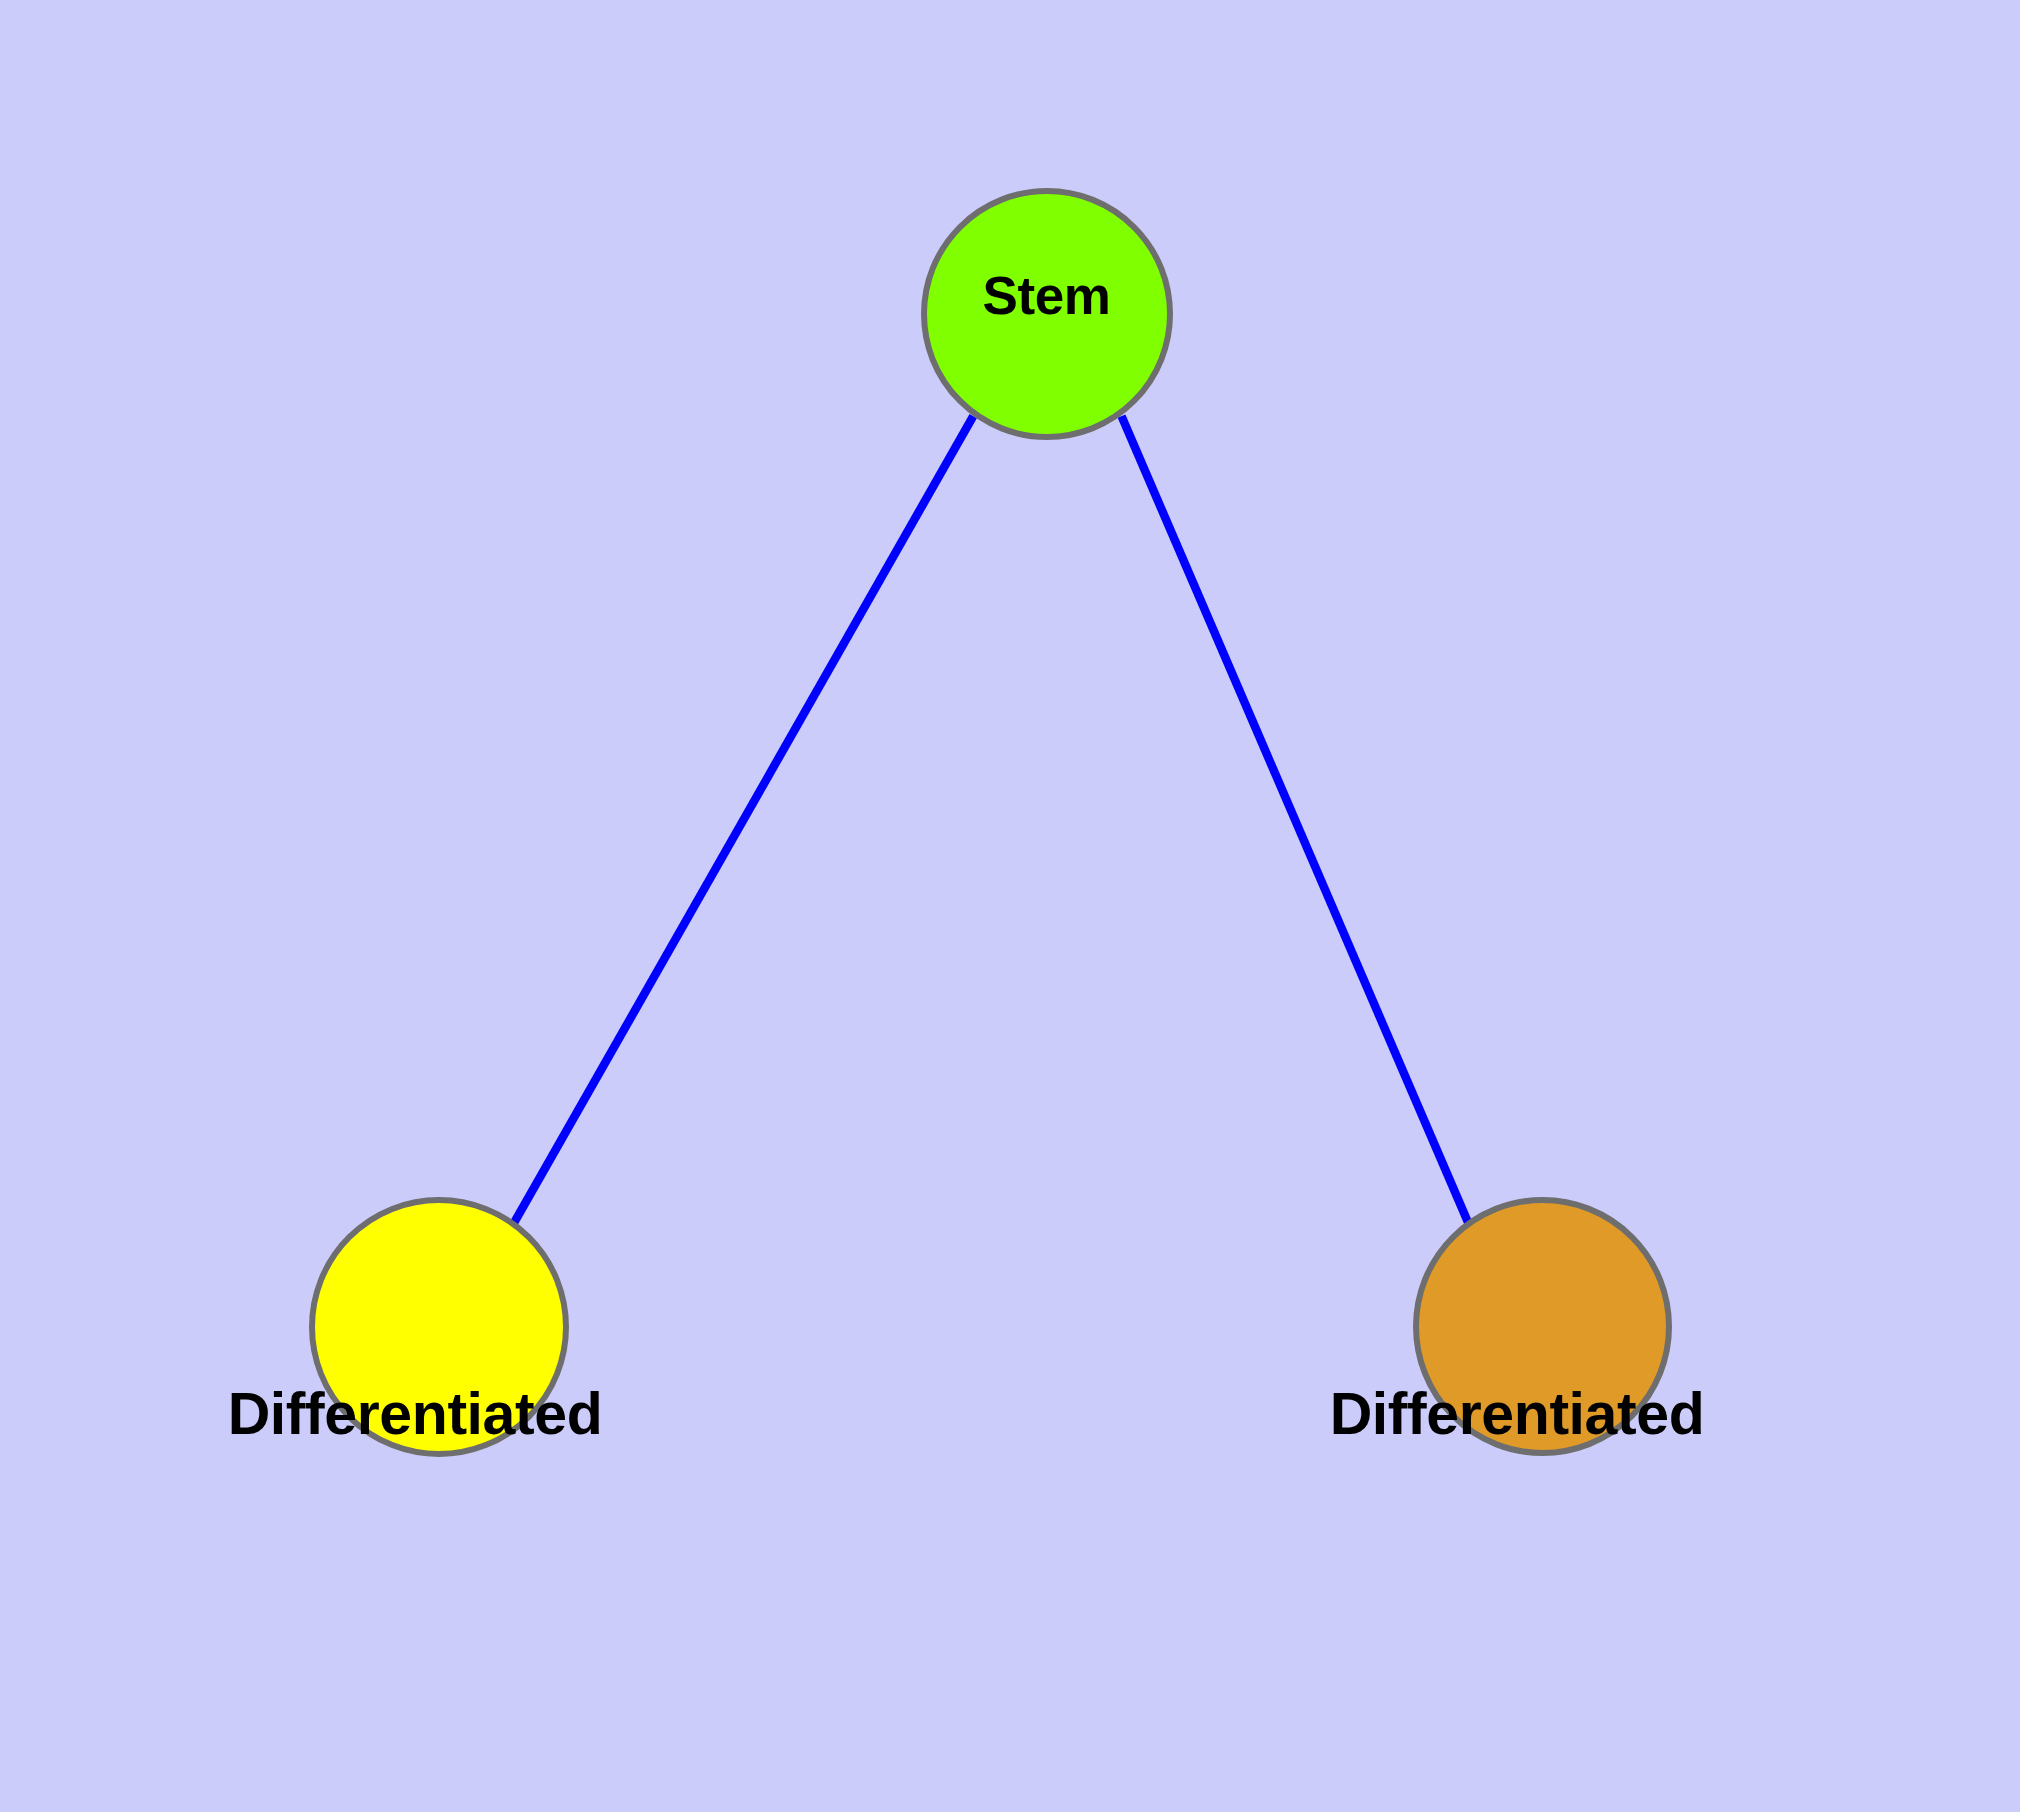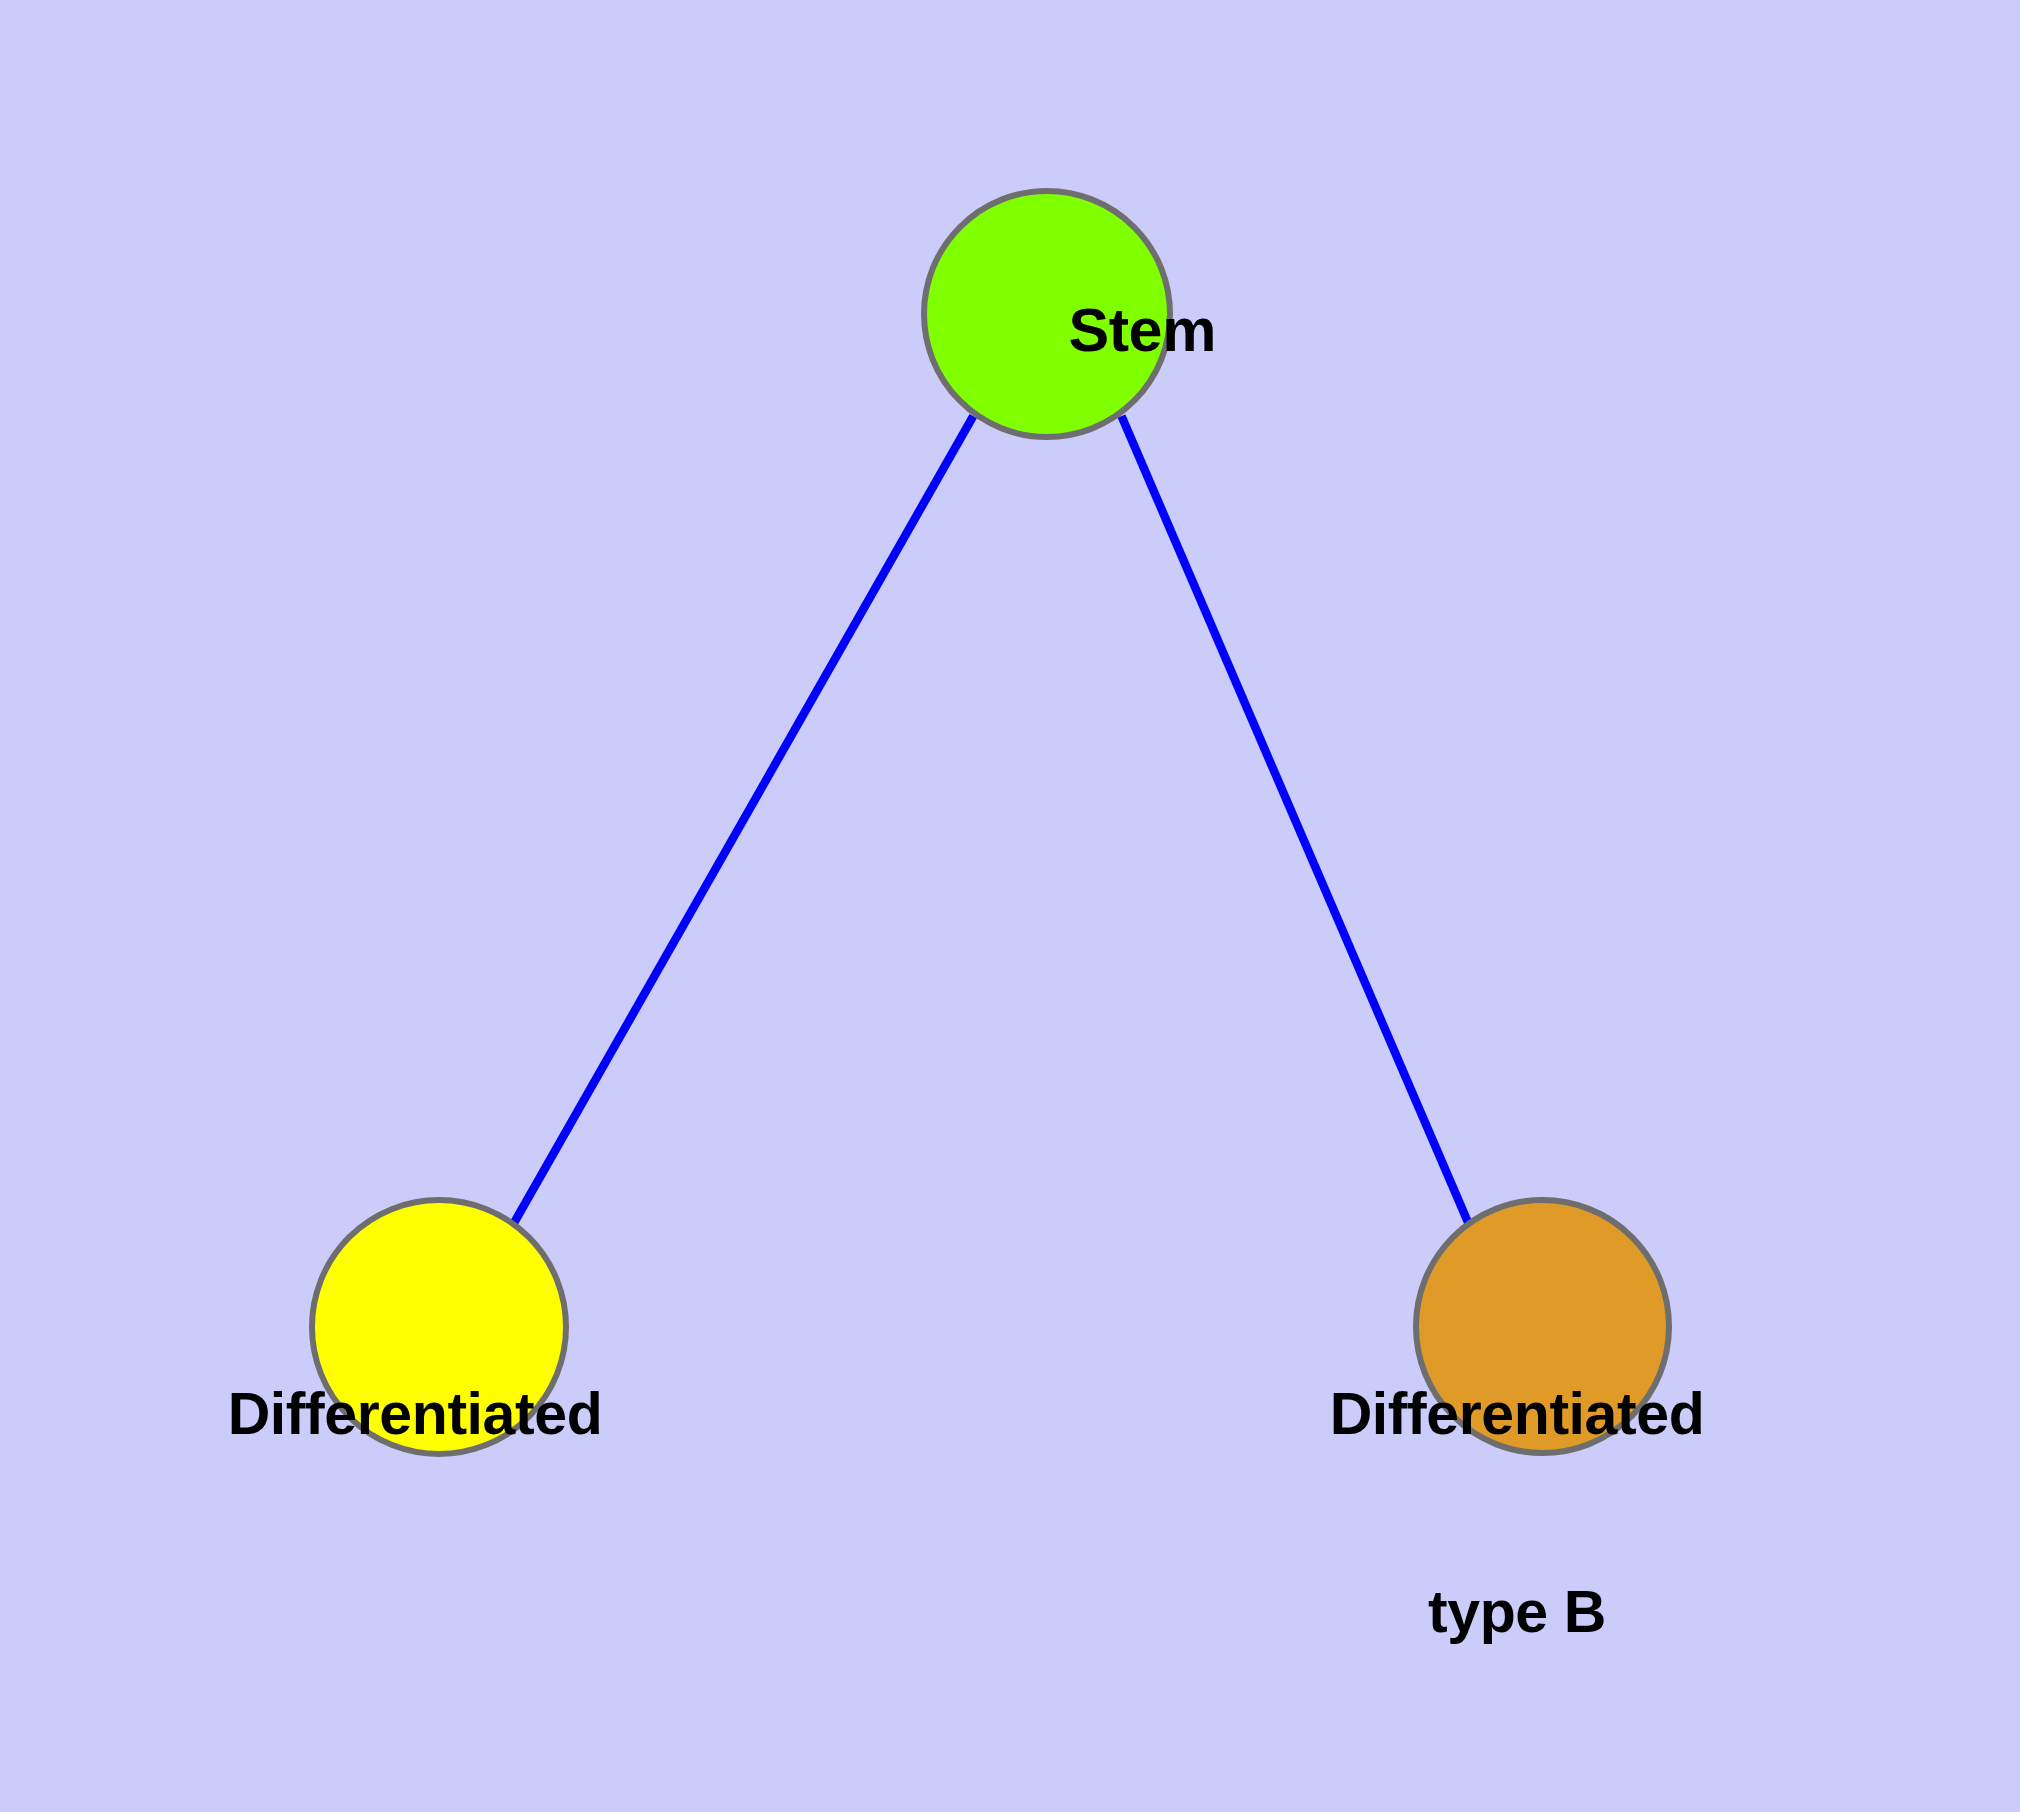--- a/index.html
+++ b/index.html
@@ -44,24 +44,23 @@
   }
   #node-stem {
     left: 921px;
     top: 188px;
     width: 252px;
     height: 252px;
     background: #7fff00;
   }
   #label-stem {
     left: 877px;
-    top: 296px;
+    top: 266px;
     width: 339px;
-    font-size: 61px;
-    text-align: right;
+    font-size: 53px;
   }
   #node-diff-a {
     left: 309px;
     top: 1197px;
     width: 260px;
     height: 260px;
     background: #ffff00;
   }
   #label-diff-a {
     left: 76px;
@@ -98,17 +97,16 @@
   <div class="node" id="node-diff-b"></div>
 
   <div class="node-label" id="label-stem">Stem</div>
 
   <div class="node-label" id="label-diff-a">
     <div>Differentiated</div>
   </div>
 
   <div class="node-label" id="label-diff-b">
     <div>Differentiated</div>
-    <div>type B</div>
   </div>
 
 </div>
 
 
 </body></html>

